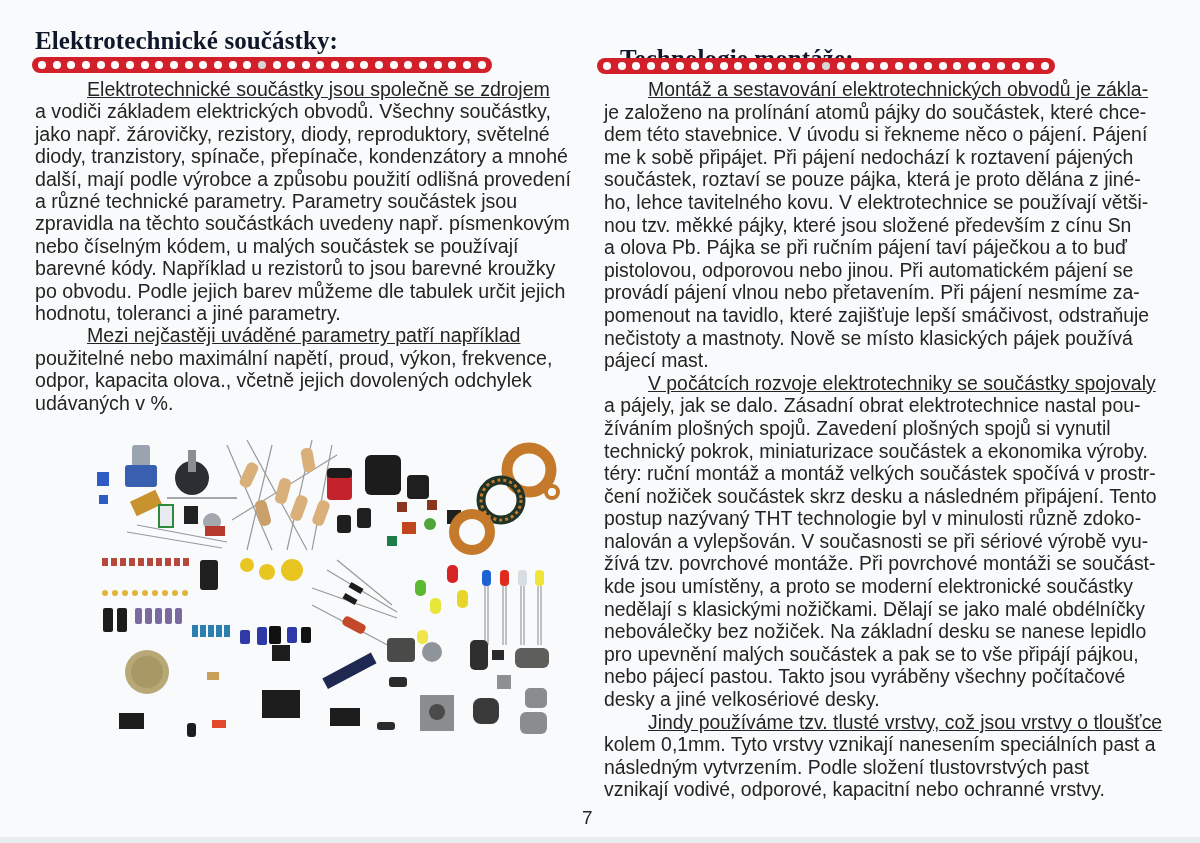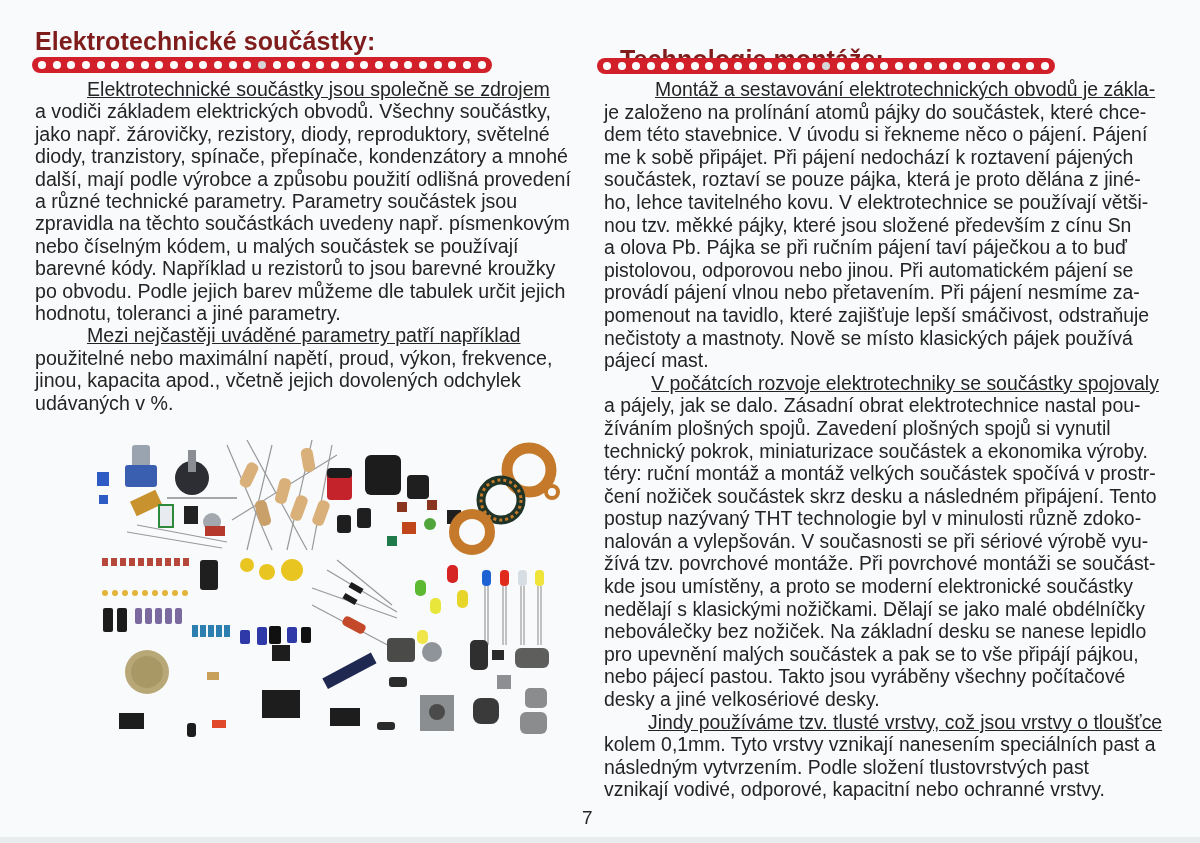--- a/index.html
+++ b/index.html
@@ -12,22 +12,22 @@
   }
   .page-bottom-edge {
     position: absolute; left: 0; right: 0; bottom: 0; height: 6px;
     background: #e9ecec;
   }
   .column { position: absolute; top: 0; }
   .col-left { left: 35px; width: 550px; }
   .col-right { left: 604px; width: 580px; }
   .title {
     position: absolute; top: 27px; left: 0;
-    font-family: Liberation Sans, sans-serif;
-    font-weight: bold; font-size: 25px; color: #7f1d1d;
+    font-family: Liberation Serif, serif;
+    font-weight: bold; font-size: 25px; color: #0f172a;
     white-space: nowrap; letter-spacing: 0.1px;
   }
   .col-right .title { top: 29px; }
   .dot-strip {
     position: absolute; top: 57px; height: 16px;
     background: #d1202a; border-radius: 8px;
     display: flex; align-items: center; justify-content: space-between;
     padding: 0 6px; box-sizing: border-box;
   }
   .col-left .dot-strip { left: -3px; width: 460px; }
@@ -37,21 +37,21 @@
   }
   .dot.grey { background: #d6d6d6; }
   .text {
     position: absolute; top: 78px; left: 0;
     font-size: 19.6px; line-height: 22.4px; color: #242424;
     white-space: nowrap;
   }
   .col-right .text { line-height: 22.6px; font-size: 19.4px; }
   .line { display: block; height: inherit; }
   .indent { padding-left: 52px; text-decoration: underline; }
-  .col-right .indent { padding-left: 44px; text-align: center; }
+  .col-right .indent { padding-left: 44px; }
   .page-number {
     position: absolute; left: 582px; top: 807px;
     font-size: 19px; color: #242424;
   }
   .photo {
     position: absolute; left: 97px; top: 440px; width: 470px; height: 300px;
   }
 </style>
 </head>
 <body>
@@ -100,21 +100,21 @@
       <span class="line">diody, tranzistory, spínače, přepínače, kondenzátory a mnohé</span>
       <span class="line">další, mají podle výrobce a způsobu použití odlišná provedení</span>
       <span class="line">a různé technické parametry. Parametry součástek jsou</span>
       <span class="line">zpravidla na těchto součástkách uvedeny např. písmenkovým</span>
       <span class="line">nebo číselným kódem, u malých součástek se používají</span>
       <span class="line">barevné kódy. Například u rezistorů to jsou barevné kroužky</span>
       <span class="line">po obvodu. Podle jejich barev můžeme dle tabulek určit jejich</span>
       <span class="line">hodnotu, toleranci a jiné parametry.</span>
       <span class="line indent">Mezi nejčastěji uváděné parametry patří například</span>
       <span class="line">použitelné nebo maximální napětí, proud, výkon, frekvence,</span>
-      <span class="line">jinou, kapacita apod., včetně jejich dovolených odchylek</span>
+      <span class="line">odpor, kapacita olova., včetně jejich dovolených odchylek</span>
       <span class="line">udávaných v %.</span>
     </div>
 </section>
 
 <section class="column col-right">
   <h1 class="title" style="margin:16px">Technologie montáže:</h1>
   <div class="dot-strip" id="strip-right" style="background: rgb(209, 32, 42);">
       <span class="dot"></span>
       <span class="dot"></span>
       <span class="dot"></span>

